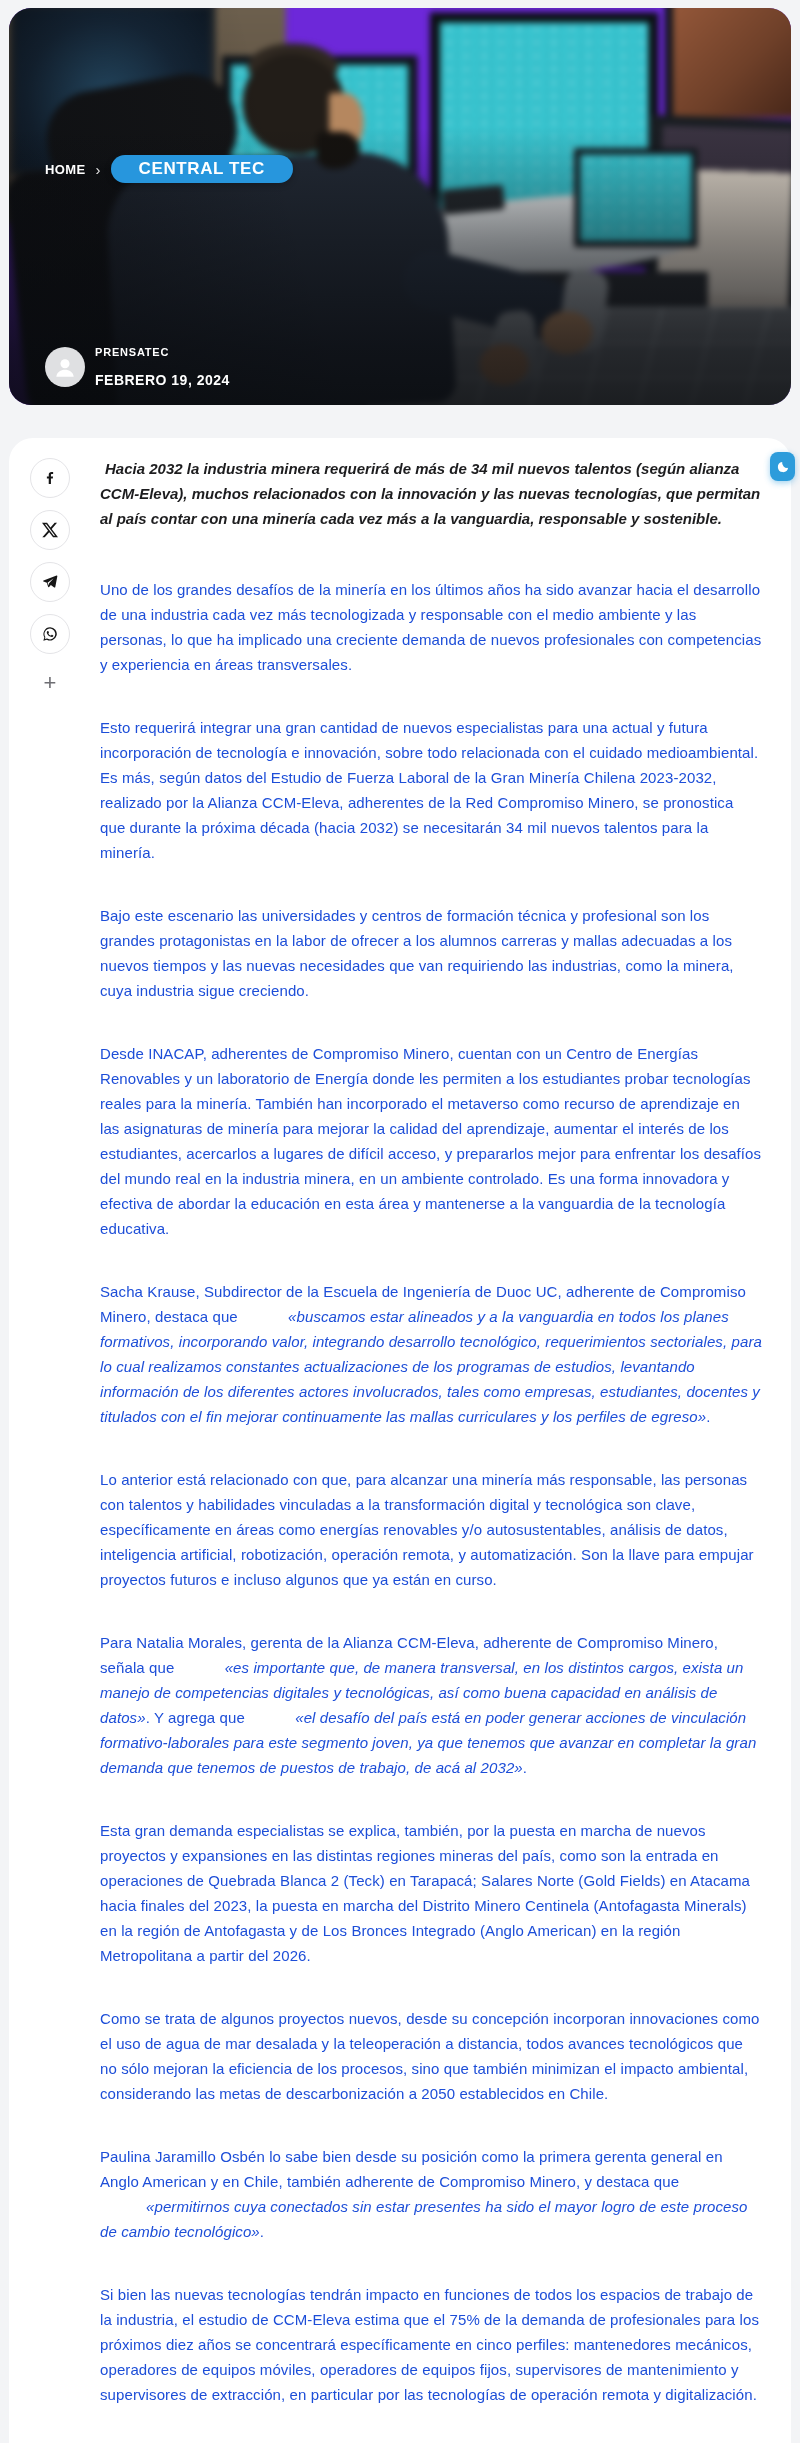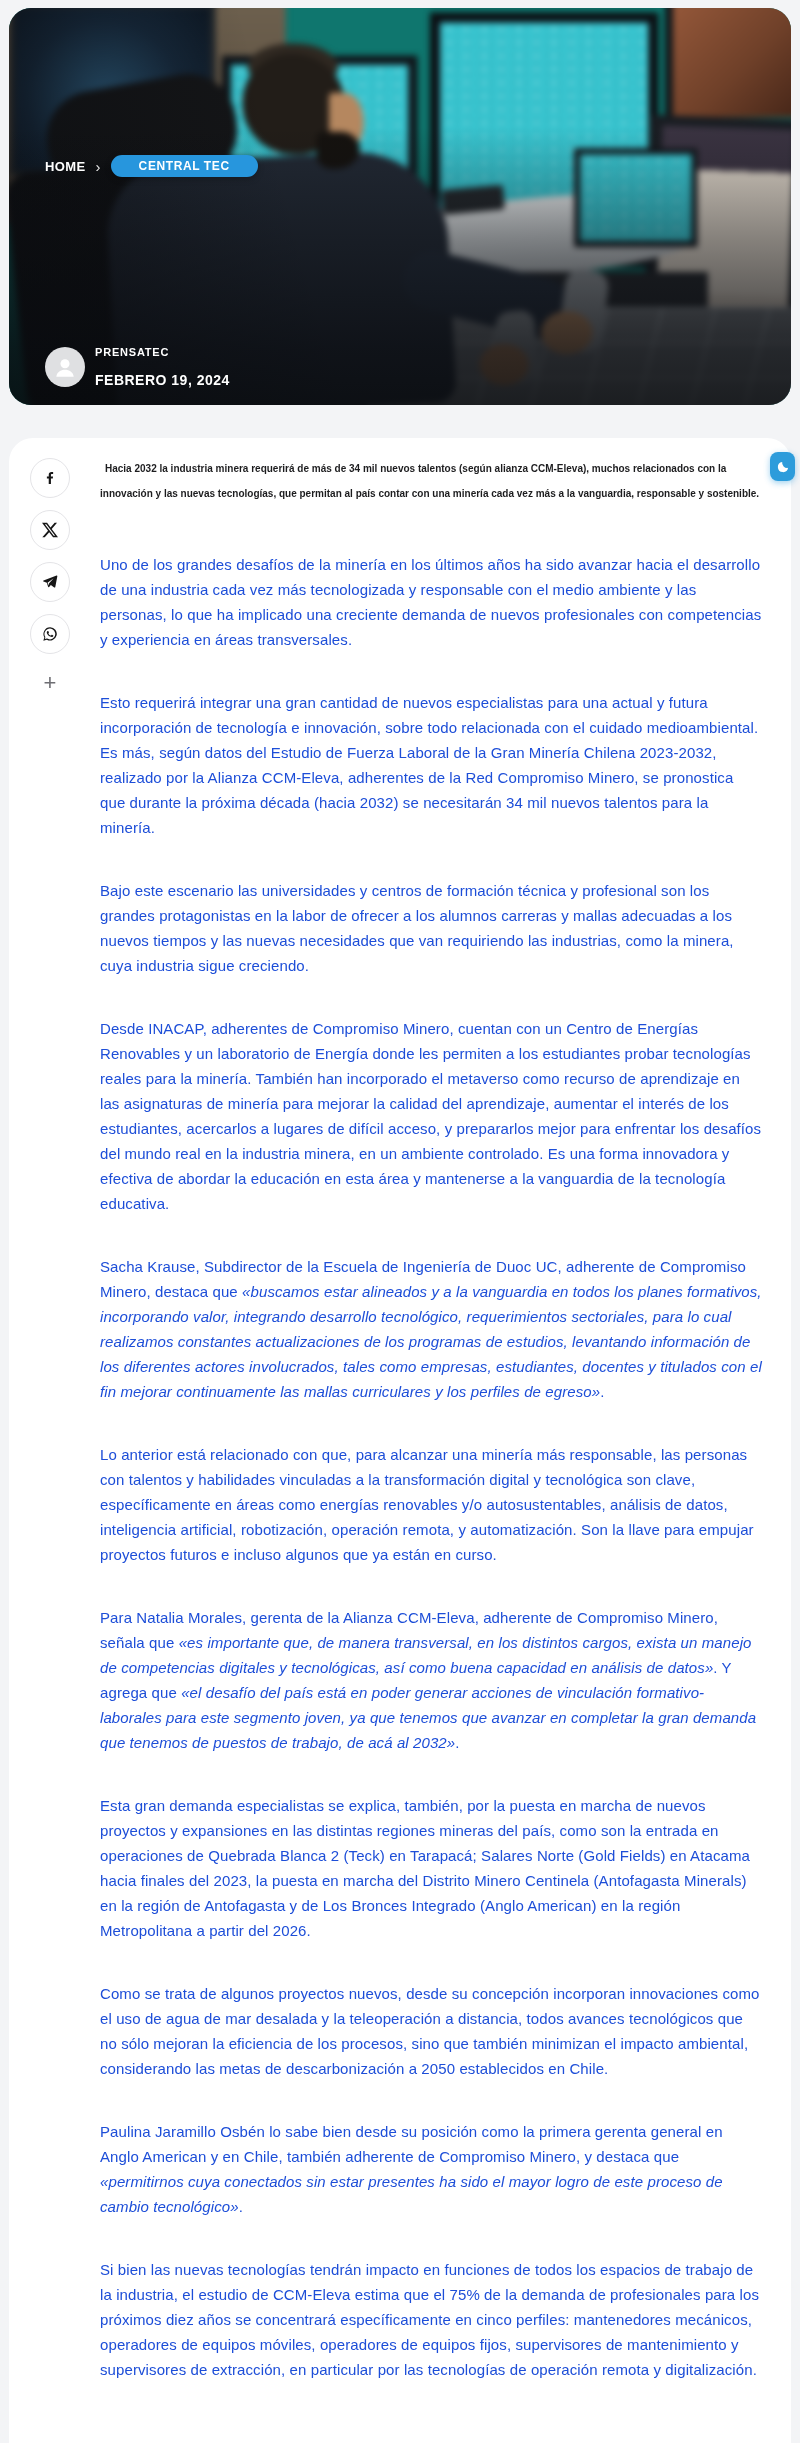--- a/index.html
+++ b/index.html
@@ -7,21 +7,21 @@
   body {
     height:2443px; overflow:hidden; position:relative;
     background:#f3f4f6;
     font-family:"Liberation Sans","DejaVu Sans",sans-serif;
     -webkit-font-smoothing:antialiased;
   }
 
   
   .hero {
     position:relative; margin:8px 9px 0 9px; height:397px;
-    border-radius:22px; overflow:hidden; background:#0f766e;
+    border-radius:22px; overflow:hidden; background:#6d28d9;
   }
   .hero-art { position:absolute; inset:0; filter:blur(3px); transform:scale(1.03); }
   .hero-art > div { position:absolute; }
   .wall       { left:0; top:0; width:280px; height:215px; background:linear-gradient(180deg,#6d604e,#55493b); }
   .frame      { left:12px; top:0; width:200px; height:168px; border:5px solid #20262b;
                 background:radial-gradient(circle at 45% 55%,#2a5573 0%,#16283a 55%,#0d1722 100%); }
   .monitorA   { left:218px; top:52px; width:190px; height:182px; background:#10151a; padding:9px; }
   .monitorB   { left:420px; top:10px; width:222px; height:247px; background:#0c1014; padding:10px; }
   .truckshot  { left:648px; top:0; width:134px; height:112px;
                 background:linear-gradient(135deg,#95583a 0%,#6f4029 55%,#432417 100%); border-left:8px solid #13171b; }
@@ -56,21 +56,21 @@
   .hand2      { left:468px; top:332px; width:48px; height:40px; background:#ab7d57; border-radius:50%; }
   .stick2     { left:486px; top:300px; width:38px; height:70px; background:#878c90; border-radius:14px; transform:rotate(-6deg); }
   .hero-shade { position:absolute; inset:0;
                 background:linear-gradient(180deg, rgba(10,12,16,0) 30%, rgba(10,12,16,.40) 58%, rgba(9,11,15,.74) 86%, rgba(8,10,13,.82) 100%),
                            linear-gradient(75deg, rgba(8,10,14,.5) 0%, rgba(8,10,14,0) 38%); }
 
   .hero-content { position:absolute; inset:0; z-index:3; color:#fff; }
   .crumbs { position:absolute; left:36px; top:147px; display:flex; align-items:center; gap:10px; }
   .crumb-home { font-size:13px; font-weight:700; letter-spacing:.4px; color:#fff; text-decoration:none; }
   .crumb-sep  { font-size:15px; color:#e8e8e8; line-height:1; }
-  .crumb-pill { background:#2796dd; color:#fff; font-size:12px; font-weight:700; letter-spacing:.6px;
+  .crumb-pill { background:#2796dd; color:#fff; font-size:17px; font-weight:700; letter-spacing:.6px;
                 padding:4px 28px; border-radius:999px; text-decoration:none; box-shadow:0 2px 6px rgba(0,0,0,.25); }
   .hero-title { position:absolute; left:36px; top:186px; width:742px;
                 font-size:29px; line-height:48px; font-weight:700; letter-spacing:.2px;
                 text-shadow:0 2px 6px rgba(0,0,0,.45); }
   .author { position:absolute; left:36px; top:338px; display:flex; align-items:center; gap:10px; }
   .avatar { width:40px; height:40px; border-radius:50%; background:#dfe0e2; display:flex; align-items:center; justify-content:center; overflow:hidden; }
   .author-meta { display:flex; flex-direction:column; gap:14px; }
   .author-name { font-size:11px; font-weight:700; letter-spacing:.8px; }
   .author-date { font-size:14px; font-weight:600; letter-spacing:.5px; }
 
@@ -82,24 +82,24 @@
   }
   .share-col { position:absolute; left:13px; top:20px; width:56px;
                display:flex; flex-direction:column; align-items:center; gap:12px; }
   .share-btn { width:40px; height:40px; border-radius:50%; background:#fff;
                border:1px solid #e4e4e7; display:flex; align-items:center; justify-content:center;
                cursor:pointer; }
   .share-btn svg { width:16px; height:16px; fill:#161616; }
   .share-more { width:40px; height:34px; border:none; background:transparent; color:#6e6e73;
                 font-size:22px; font-weight:400; display:flex; align-items:center; justify-content:center; cursor:pointer; }
 
-  .intro { font-size:10px; line-height:25px; font-weight:700; 
+  .intro { font-size:15px; line-height:25px; font-weight:700; font-style:italic;
            color:#1d1d1f; margin-bottom:46px; text-indent:5px; max-width:665px; }
   .para  { font-size:15px; line-height:25px; color:#1d4ed8; margin-bottom:38px; max-width:665px; letter-spacing:.1px; }
-  .para .it { font-style:italic; }
+  .para .it { font-style:italic;margin-left:46px; }
 
   .reader-btn { position:absolute; left:770px; top:452px; width:25px; height:29px;
                 background:#2d9cdb; border:none; border-radius:8px;
                 display:flex; align-items:center; justify-content:center; cursor:pointer;
                 box-shadow:0 2px 6px rgba(45,156,219,.45); z-index:5; }
   .reader-btn svg { width:14px; height:14px; fill:#ffffff; }
 </style>
 </head>
 <body>
 

